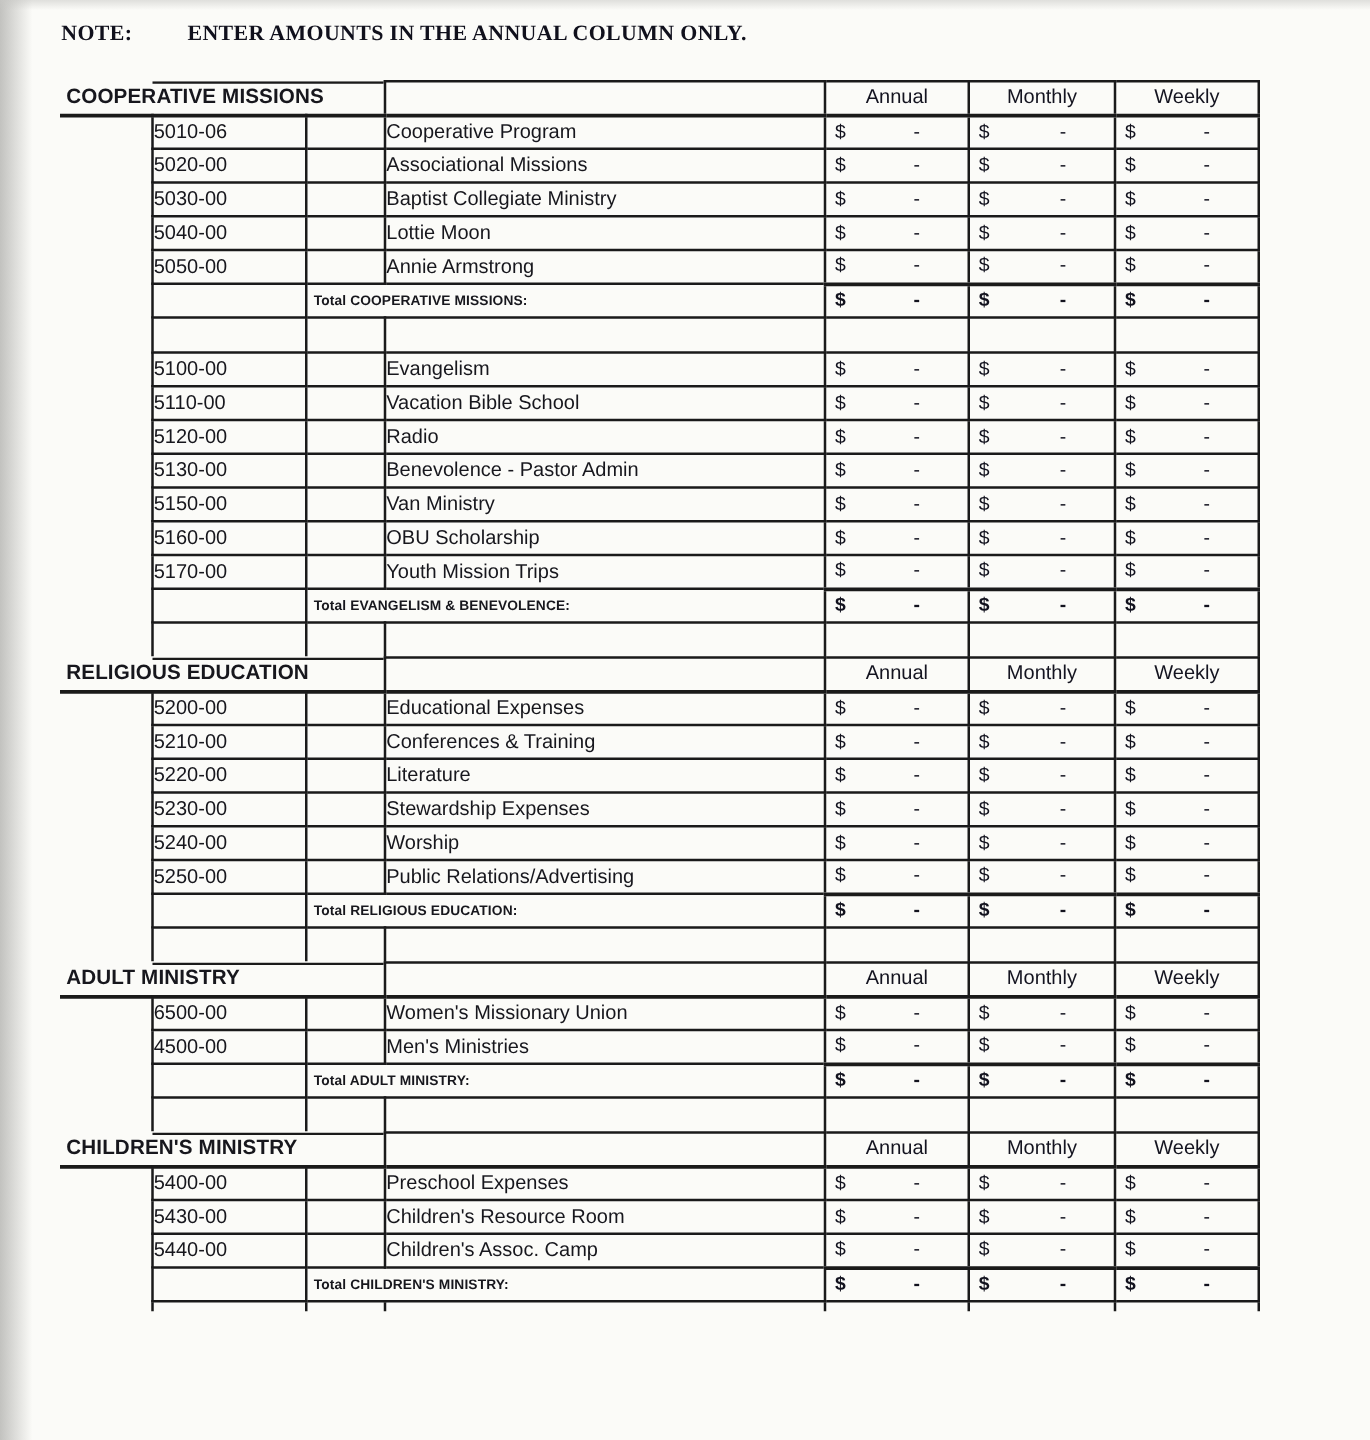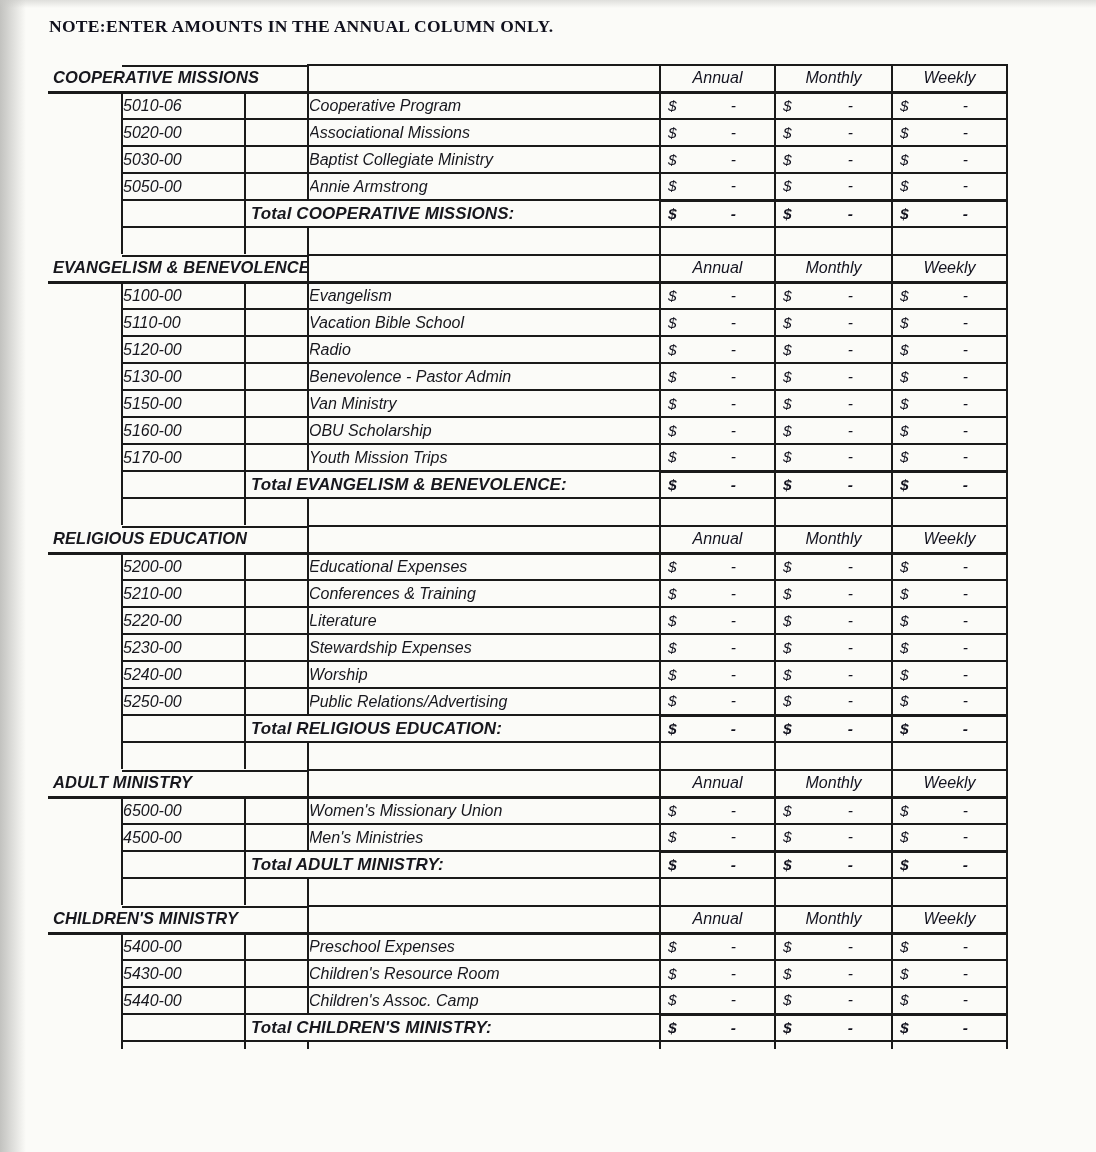--- a/index.html
+++ b/index.html
@@ -17,24 +17,24 @@
   .scan-edge-top{
     position:absolute;left:0;top:0;width:100%;height:8px;
     background:linear-gradient(to bottom,rgba(200,200,197,.55),rgba(251,251,248,0));
     pointer-events:none;
   }
   .note{
     position:absolute;left:49px;top:16px;
     font-family:"Liberation Serif",serif;font-weight:bold;
     font-size:17.5px;color:#10101c;letter-spacing:.3px;white-space:nowrap;
   }
-  .note .note-label{display:inline-block;}
+  .note .note-label{display:inline-block;margin-right:44px;}
   #table-area{position:absolute;left:48px;top:64px;}
   table.section-table{border-collapse:collapse;table-layout:fixed;width:959px;}
-  table.section-table tr{height:27px;font-style:italic;}
+  table.section-table tr{height:27px;}
   table.section-table td{
     padding:0;box-sizing:border-box;overflow:hidden;white-space:nowrap;
     vertical-align:middle;font-size:16px;
   }
   td.b{border:2px solid #1a1a1a;}
   td.c0{border:none;background:transparent;}
   
   tr.hdr td.title{
     border:none;border-bottom:3px solid #1a1a1a;
     font-weight:bold;font-size:16.5px;padding-left:5px;position:relative;
@@ -43,29 +43,29 @@
   tr.hdr td.title .topline{
     position:absolute;top:0;left:74px;right:0;height:2px;background:#1a1a1a;
   }
   tr.hdr td.hspacer{border:2px solid #1a1a1a;border-bottom:3px solid #1a1a1a;border-top:2px solid #1a1a1a;}
   tr.hdr td.colhdr{
     border:2px solid #1a1a1a;border-bottom:3px solid #1a1a1a;
     text-align:center;font-size:16px;color:#141420;
   }
   
   td.code{padding-left:6px;}
-  td.desc{padding-left:5px;border-radius:11px;}
+  td.desc{padding-left:5px;}
   .amt{
     display:flex;justify-content:space-between;align-items:center;
     height:100%;padding:0 38px 0 7px;font-size:15.5px;color:#12121e;
   }
   
   tr.total td{font-weight:bold;}
   tr.total td.amount-cell{border-top:3px solid #1a1a1a;}
-  tr.total td.total-label{padding-left:5px;font-size:17px;letter-spacing:.1px;}
+  tr.total td.total-label{padding-left:5px;font-size:11px;letter-spacing:.1px;}
   
   tr.spacer td{border-bottom:none;}
   tr.spacer.partial{height:8px;}
   tr.spacer.partial td{height:8px;}
 </style>
 </head>
 <body>
 
 <div class="scan-edge-left"></div>
 <div class="scan-edge-top"></div>
@@ -160,20 +160,44 @@
           </td>
           <td class="b amount-cell">
             <div class="amt">
               <span class="cur">$</span>
               <span class="dash">-</span>
             </div>
           </td>
         </tr>
         <tr class="row">
           <td class="c0"></td>
+          <td class="b code">5040-00</td>
+          <td class="b narrow"></td>
+          <td class="b desc">Lottie Moon</td>
+          <td class="b amount-cell">
+            <div class="amt">
+              <span class="cur">$</span>
+              <span class="dash">-</span>
+            </div>
+          </td>
+          <td class="b amount-cell">
+            <div class="amt">
+              <span class="cur">$</span>
+              <span class="dash">-</span>
+            </div>
+          </td>
+          <td class="b amount-cell">
+            <div class="amt">
+              <span class="cur">$</span>
+              <span class="dash">-</span>
+            </div>
+          </td>
+        </tr>
+        <tr class="row">
+          <td class="c0"></td>
           <td class="b code">5050-00</td>
           <td class="b narrow"></td>
           <td class="b desc">Annie Armstrong</td>
           <td class="b amount-cell">
             <div class="amt">
               <span class="cur">$</span>
               <span class="dash">-</span>
             </div>
           </td>
           <td class="b amount-cell">
@@ -227,27 +251,20 @@
       <colgroup>
         <col style="width: 74px;">
         <col style="width: 123px;">
         <col style="width: 63px;">
         <col style="width: 352px;">
         <col style="width: 115px;">
         <col style="width: 117px;">
         <col style="width: 115px;">
       </colgroup>
       <tbody>
-        <tr class="hdr">
-          <td class="title" colspan="3"><span>EVANGELISM &amp; BENEVOLENCE</span><div class="topline"></div></td>
-          <td class="hspacer"></td>
-          <td class="colhdr">Annual</td>
-          <td class="colhdr">Monthly</td>
-          <td class="colhdr">Weekly</td>
-        </tr>
         <tr class="row">
           <td class="c0"></td>
           <td class="b code">5100-00</td>
           <td class="b narrow"></td>
           <td class="b desc">Evangelism</td>
           <td class="b amount-cell">
             <div class="amt">
               <span class="cur">$</span>
               <span class="dash">-</span>
             </div>

